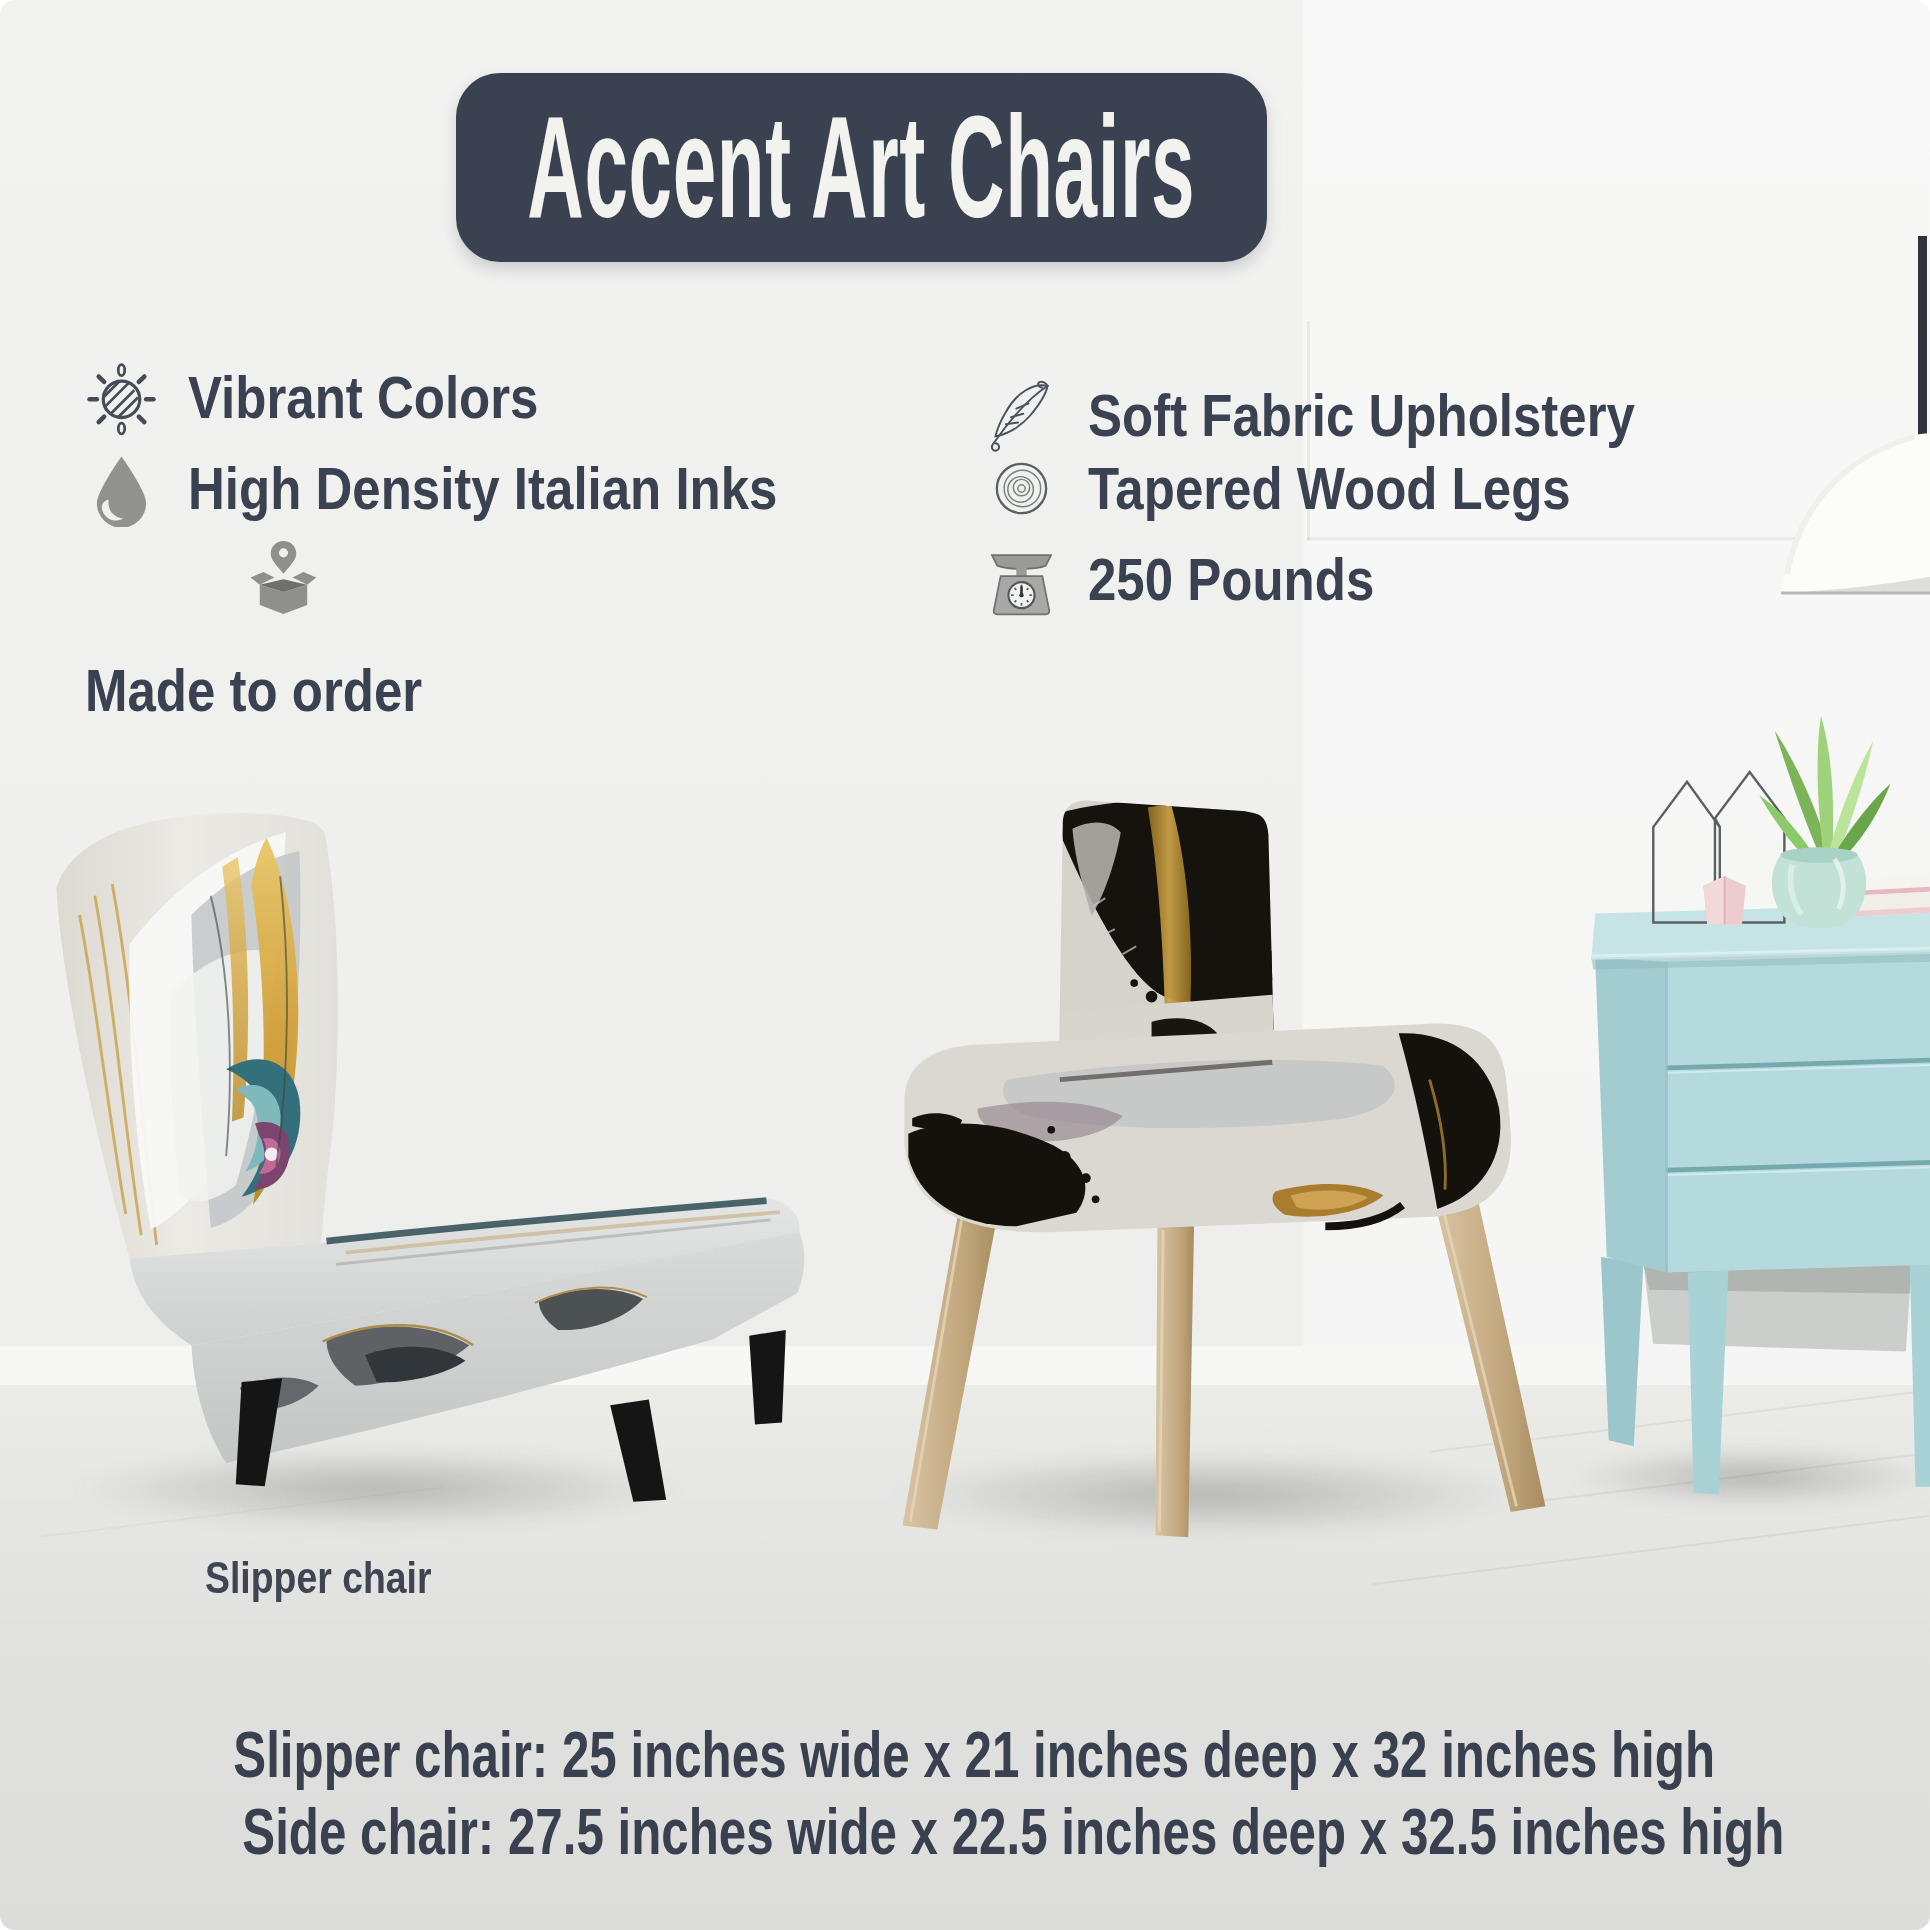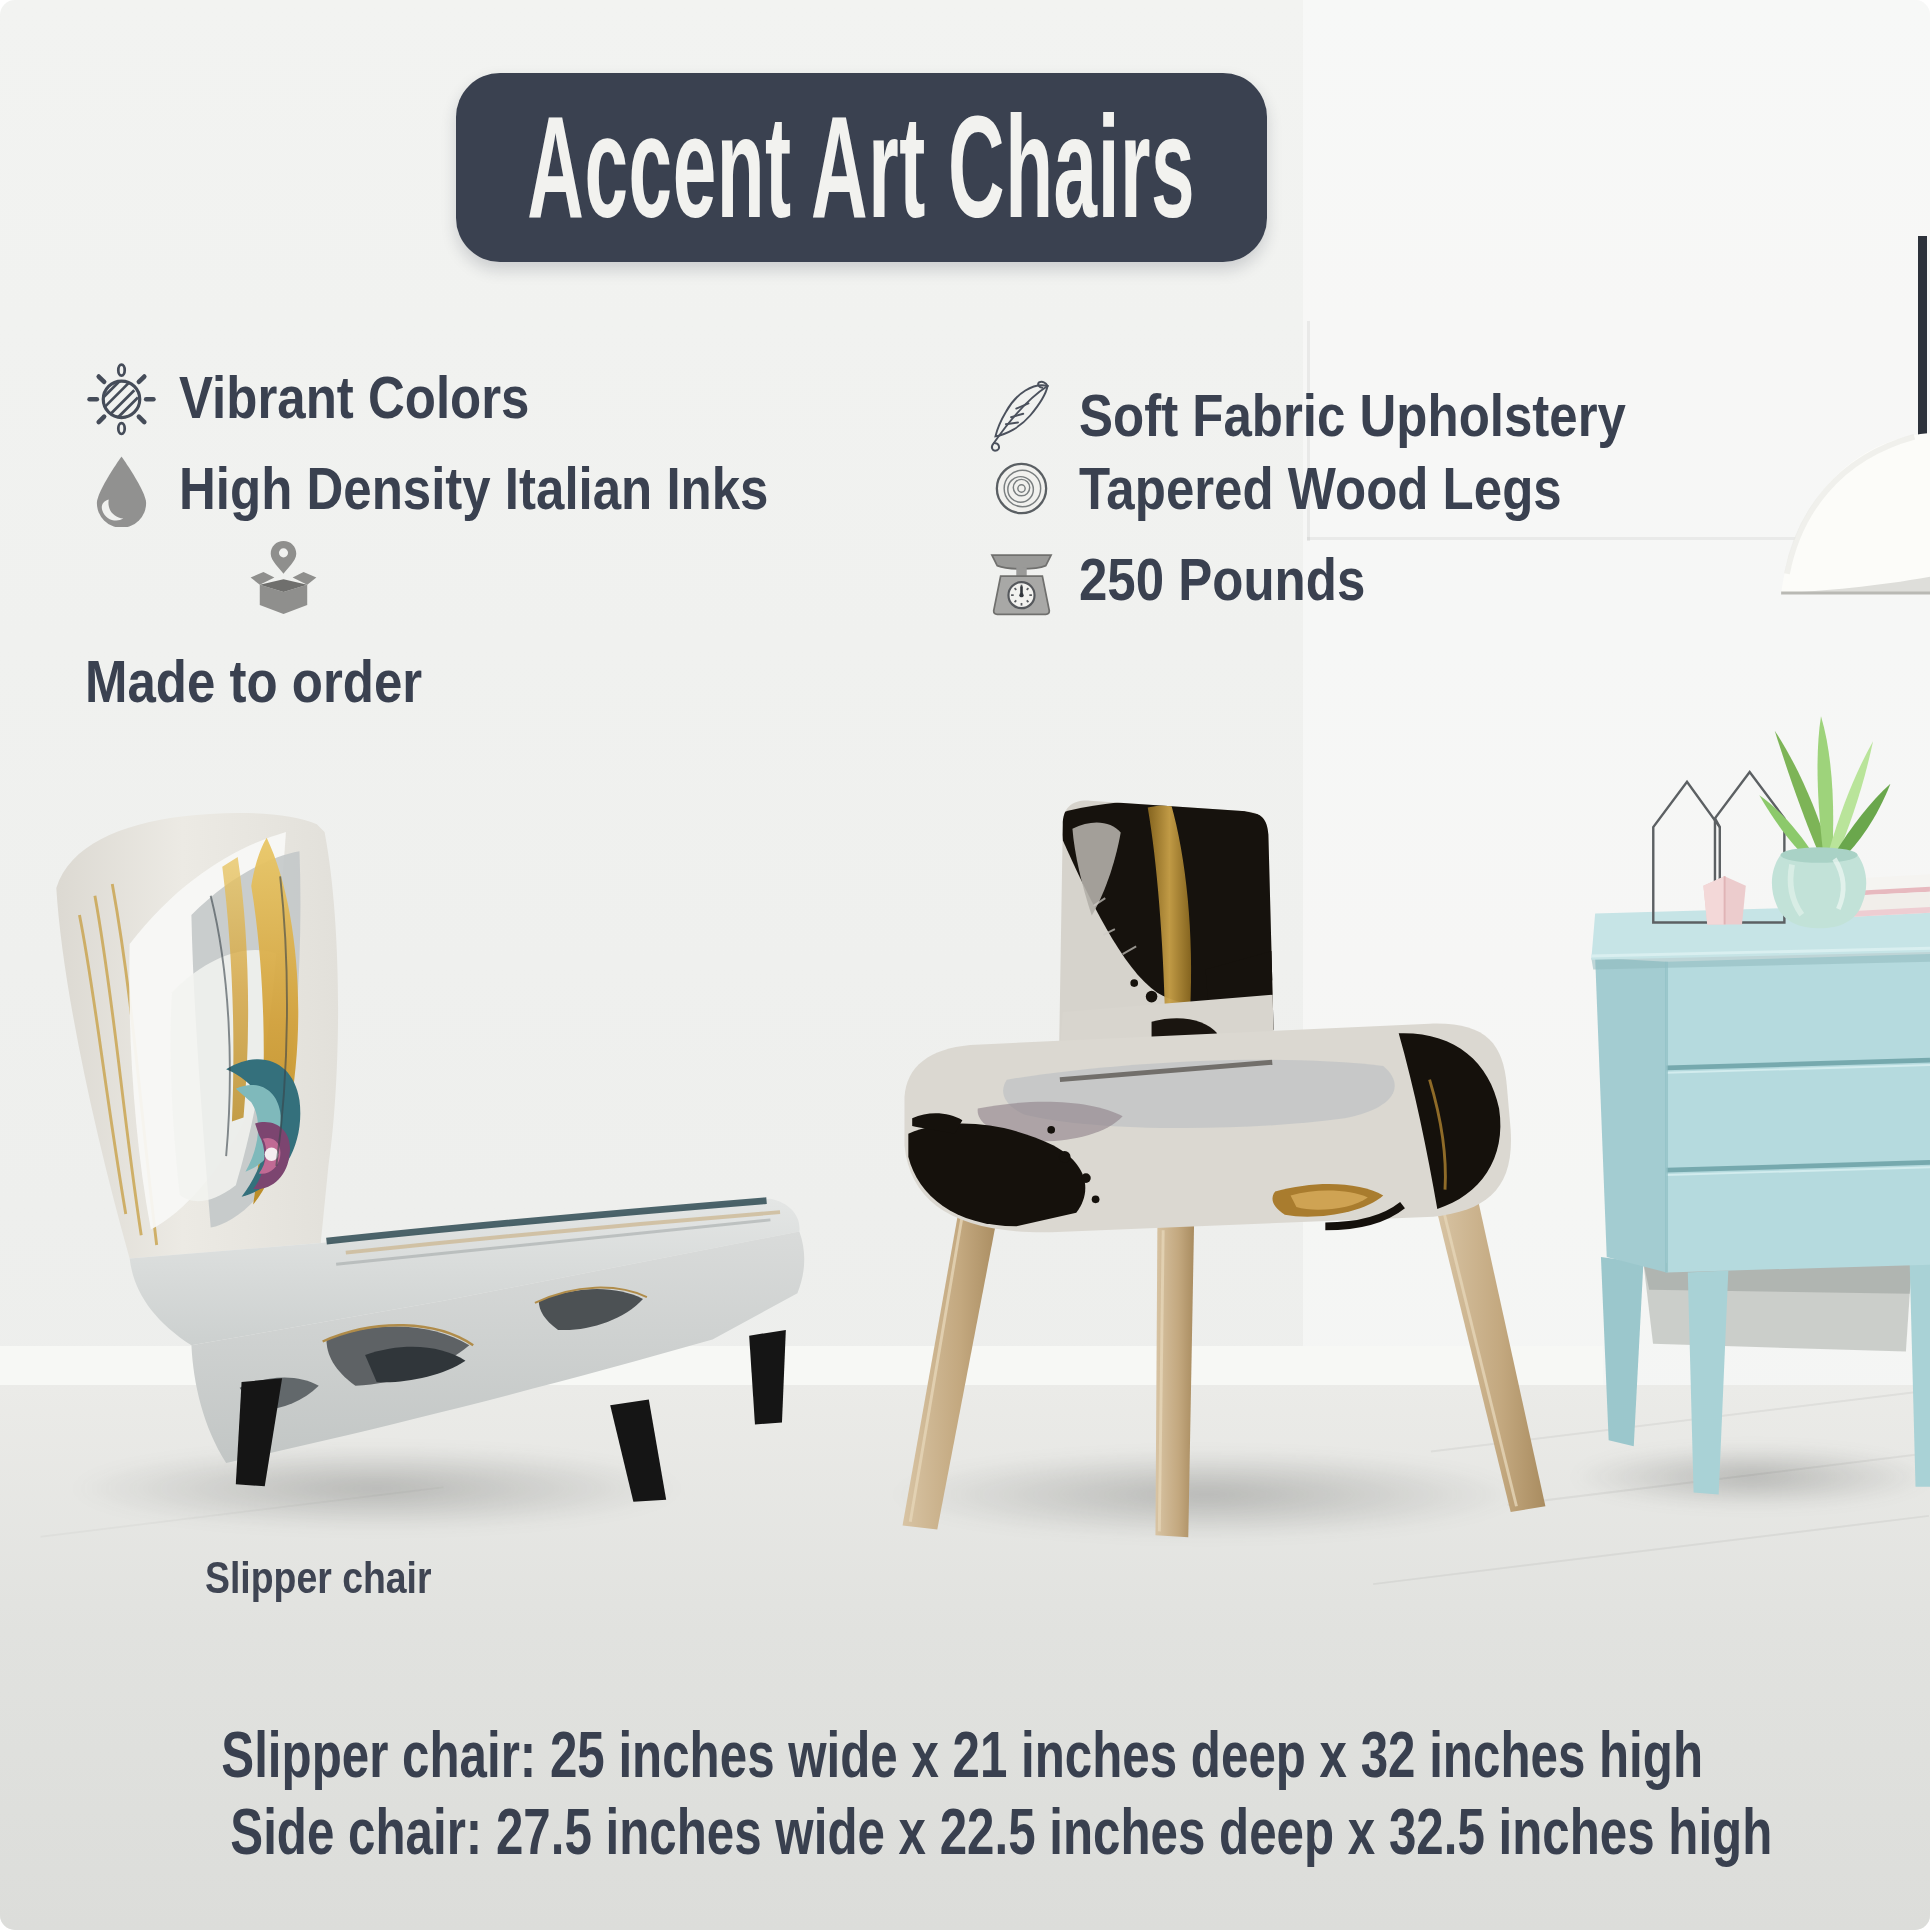--- a/index.html
+++ b/index.html
@@ -10,27 +10,27 @@
   
   .tx{display:inline-block;white-space:nowrap;transform:scaleX(var(--sx,.85));}
   .tol{transform-origin:left center;}
   .toc{transform-origin:center center;}
   
   .banner{left:456px;top:73px;width:811px;height:189px;background:#3a4150;
     border-radius:44px;display:flex;align-items:center;justify-content:center;
     box-shadow:0 7.7px 15.4px rgba(40,45,60,.18);}
   .banner .title{font-size:145px;font-weight:700;color:#f2f2ef;letter-spacing:1px;}
   
-  .feat-row{display:flex;align-items:center;gap:21px;height:85px;}
+  .feat-row{display:flex;align-items:center;gap:30px;height:85px;}
   .feat-icon{width:73px;height:85px;display:flex;align-items:center;justify-content:center;flex:0 0 73px;}
   .feat-label{font-size:60px;font-weight:700;color:#3a4150;line-height:85px;}
   
   .chair-label{font-size:44px;font-weight:700;color:#3f4553;text-align:center;}
   
-  .dims{left:0;top:1717px;width:1782px;text-align:center;color:#39404f;font-weight:700;}
+  .dims{left:12px;top:1717px;width:1782px;text-align:center;color:#39404f;font-weight:700;}
   .dims .line{font-size:64px;line-height:77px;}
   
   .wall-bright{left:1303px;top:0;width:627px;height:1385px;background:rgba(255,255,255,.42);}
   .wall-vline{left:1307px;top:321px;width:2.9px;height:220px;background:rgba(0,0,0,.055);}
   .wall-hline{left:1307px;top:537px;width:623px;height:2.9px;background:rgba(0,0,0,.05);}
   .baseboard{left:0;top:1346px;width:1603px;height:39px;background:#f7f8f5;
     border-bottom:2.9px solid rgba(110,112,108,.32);}
   .floor{left:0;top:1385px;width:1930px;height:546px;
     background:linear-gradient(180deg,#ebebe8 0%,#e1e2df 45%,#dcddda 100%);}
   .plank{position:absolute;background:rgba(0,0,0,.05);height:1.9px;transform:rotate(-7deg);}

